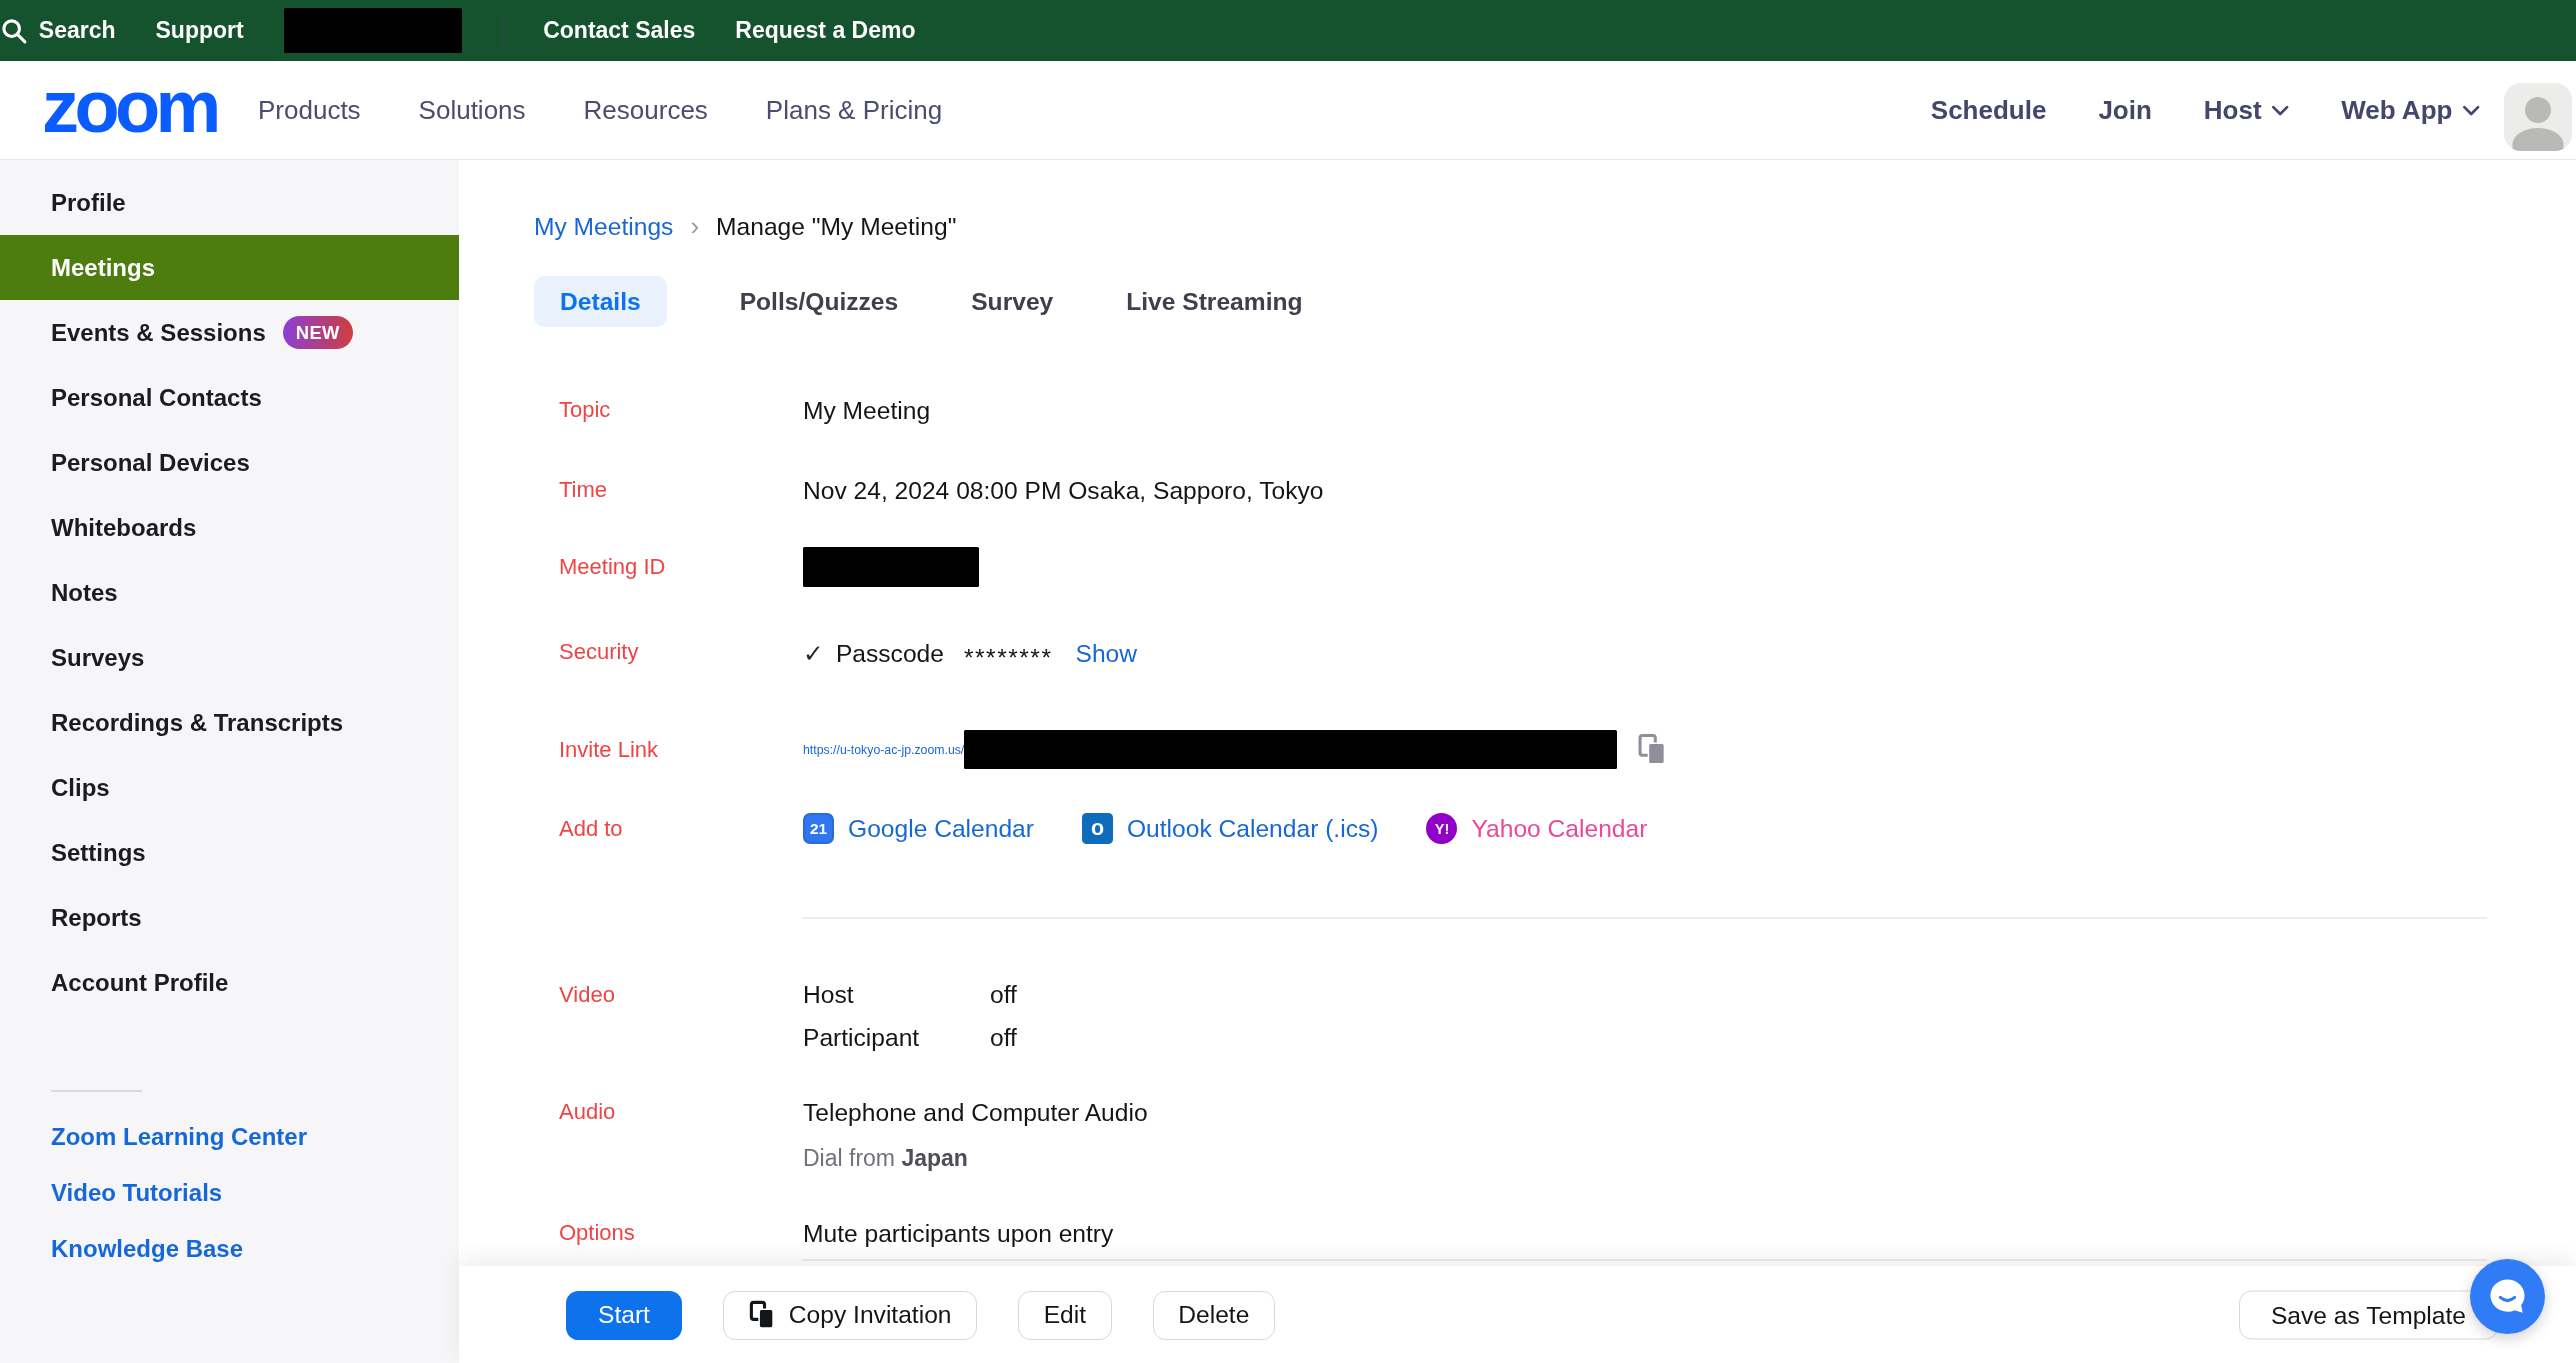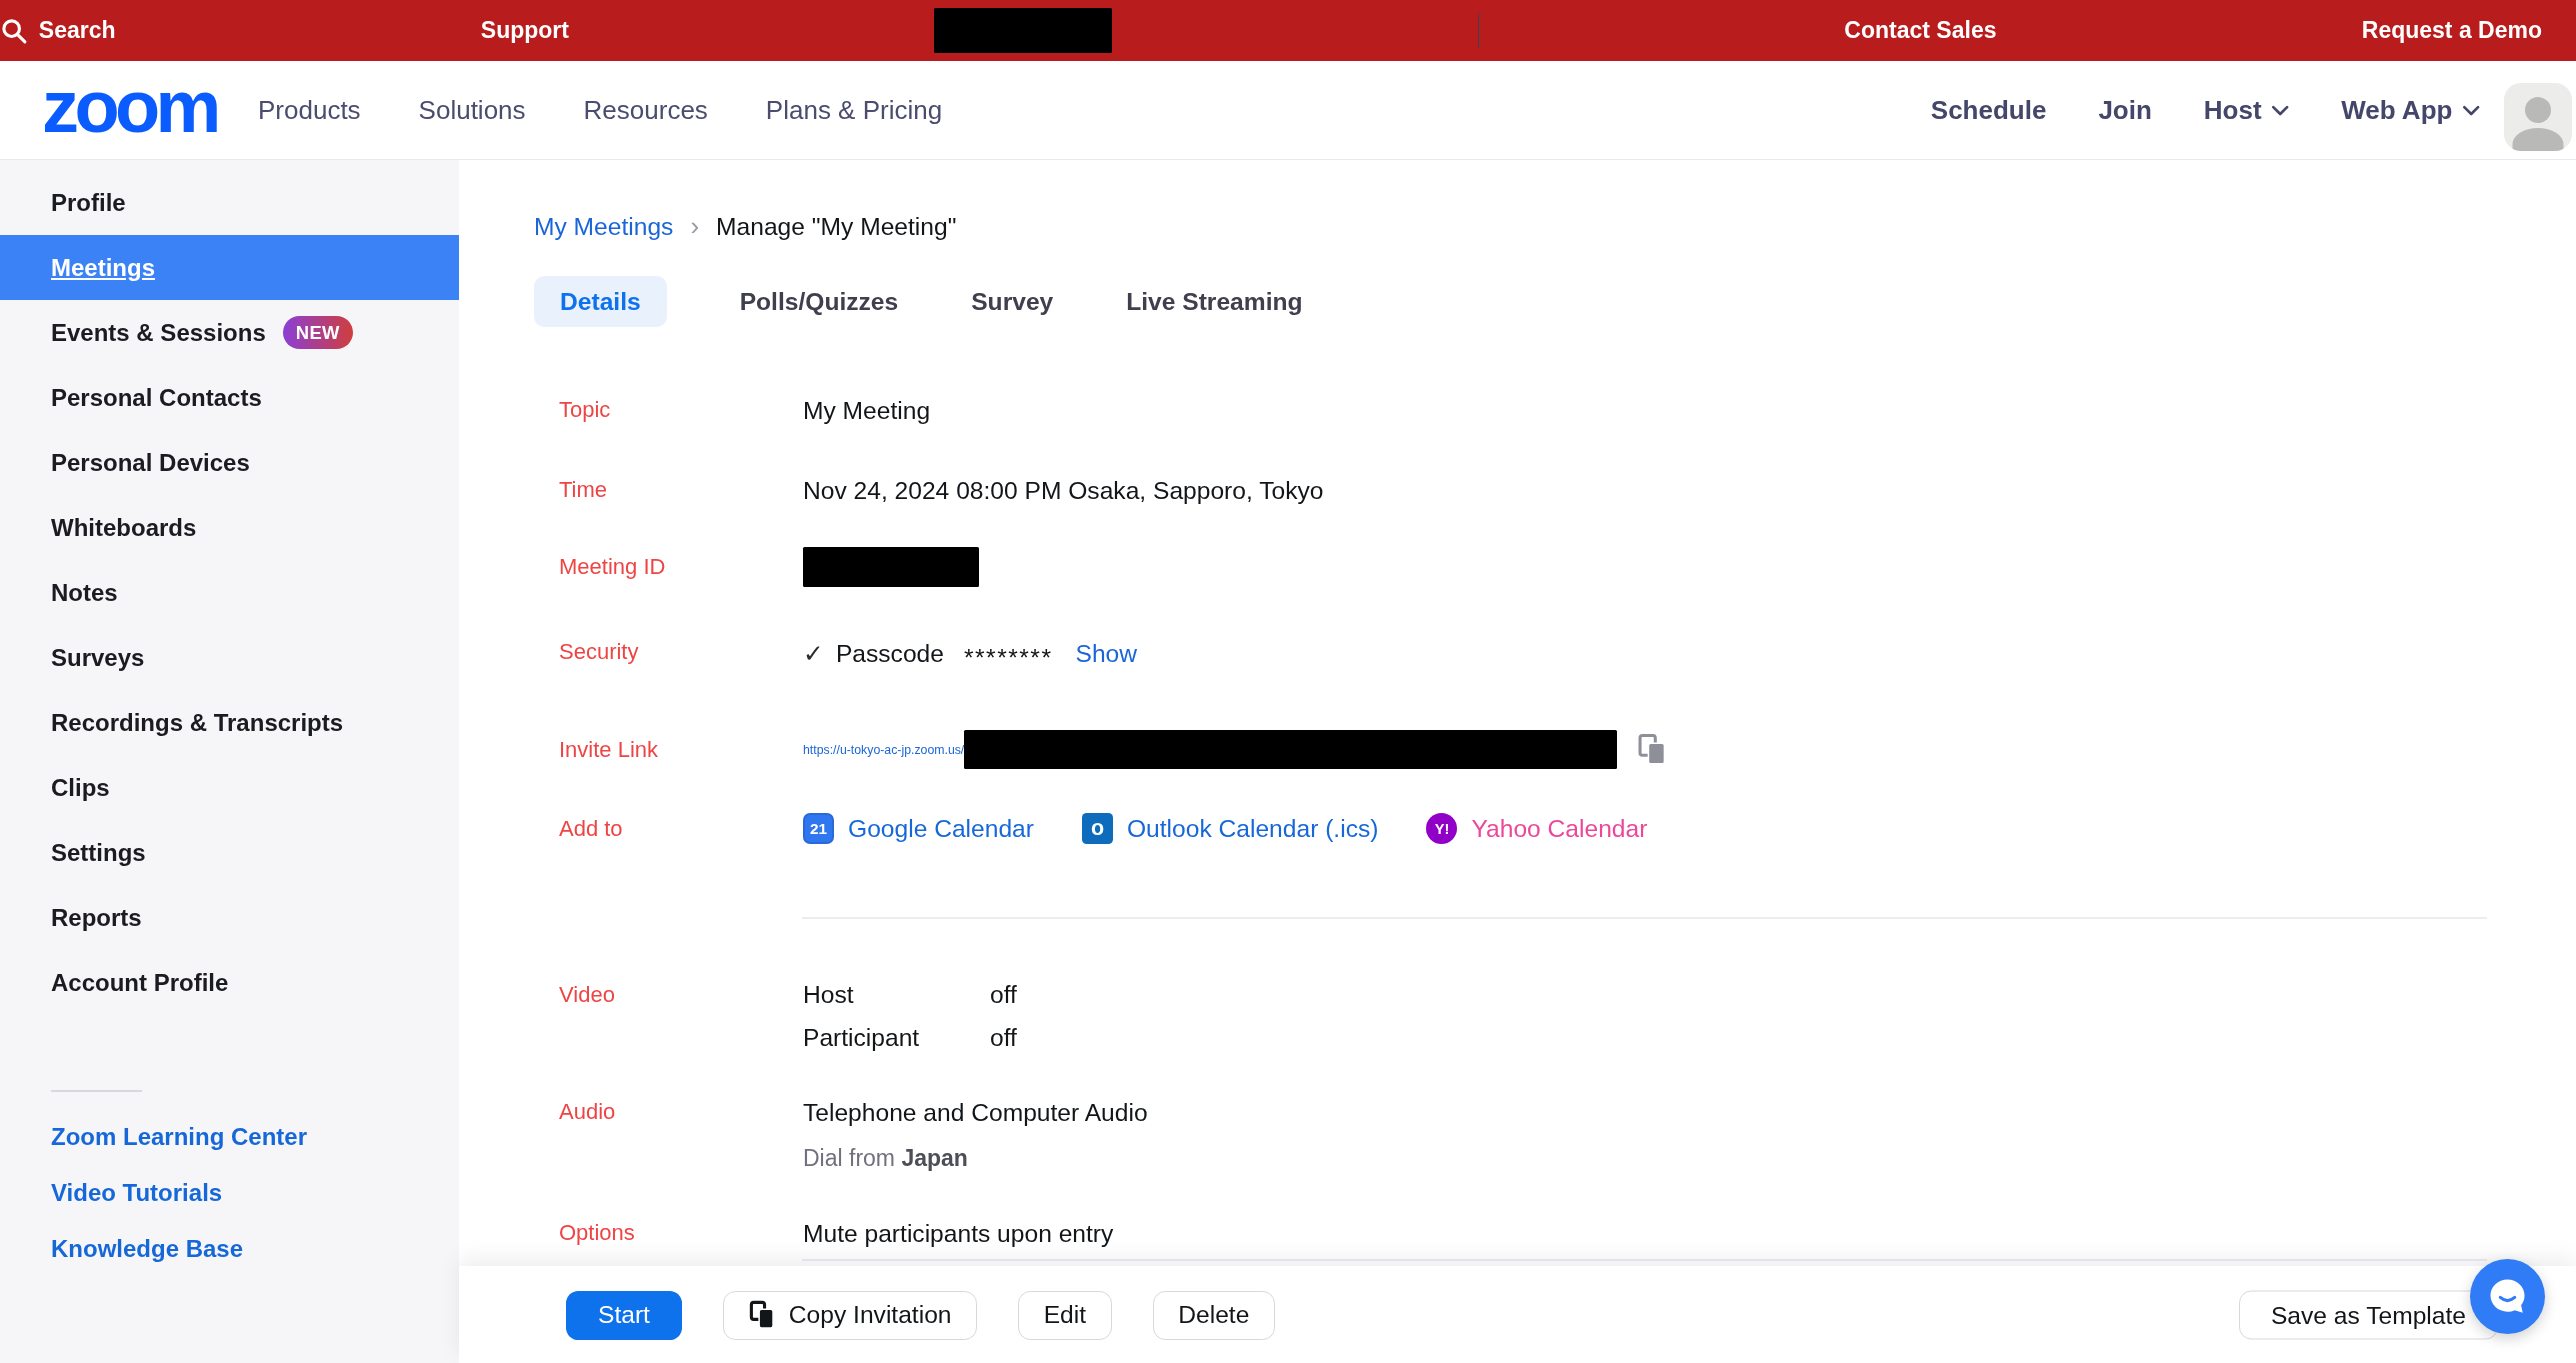--- a/index.html
+++ b/index.html
@@ -8,22 +8,22 @@
     position: relative;
     font-family: "Liberation Sans", sans-serif;
     background: #ffffff;
     overflow: hidden;
     color: #131619;
   }
 
   
   .topbar {
     position:absolute; top:0; left:0; width:2576px; height:61px;
-    background:#b91c1c;
-    display:flex; align-items:center; justify-content:space-between;
+    background:#14532d;
+    display:flex; align-items:center; justify-content:flex-start;
     gap:40px; padding-right:34px;
     color:#ffffff; font-size:23px; font-weight:600;
   }
   .topbar-item { display:flex; align-items:center; gap:10.8px; cursor:pointer; white-space:nowrap; }
   .redact-top { width:178px; height:45px; background:#000000; border-radius:1.5px; }
   .topbar-divider { width:1.5px; height:35px; background:#3f4050; }
 
   
   .navbar {
     position:absolute; top:61px; left:0; width:2576px; height:99px;
@@ -55,21 +55,21 @@
   
   .sidebar {
     position:absolute; left:0; top:160px; width:459px; bottom:0;
     background:#f6f6f8;
   }
   .side-list { position:absolute; top:10px; left:0; width:100%; }
   .side-item {
     height:65px; display:flex; align-items:center; padding-left:51px;
     font-size:24px; font-weight:600; color:#1b1b22; cursor:pointer; white-space:nowrap;
   }
-  .side-item.active { background:#3b82f6; color:#ffffff;text-decoration:underline; }
+  .side-item.active { background:#4d7c0f; color:#ffffff; }
   .badge-new {
     margin-left:17px; padding:5.4px 13px; border-radius:767px;
     background:linear-gradient(90deg,#8b3fd6,#cf3e3e);
     color:#fff; font-size:18.4px; font-weight:700; letter-spacing:0.4px;
   }
   .side-divider { position:absolute; top:930px; left:51px; width:91px; height:1.5px; background:#d8d8df; }
   .side-links { position:absolute; top:965px; left:51px; display:flex; flex-direction:column; gap:32px; }
   .side-link { font-size:24px; line-height:24px; font-weight:600; color:#1668d8; cursor:pointer; white-space:nowrap; }
 
   

